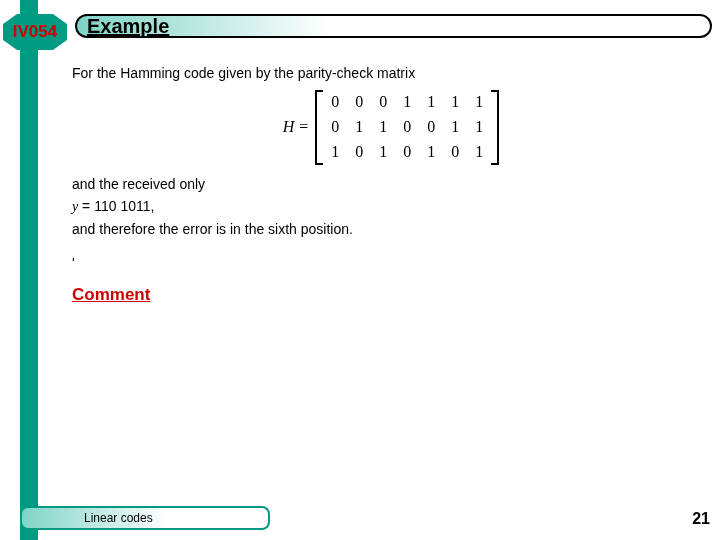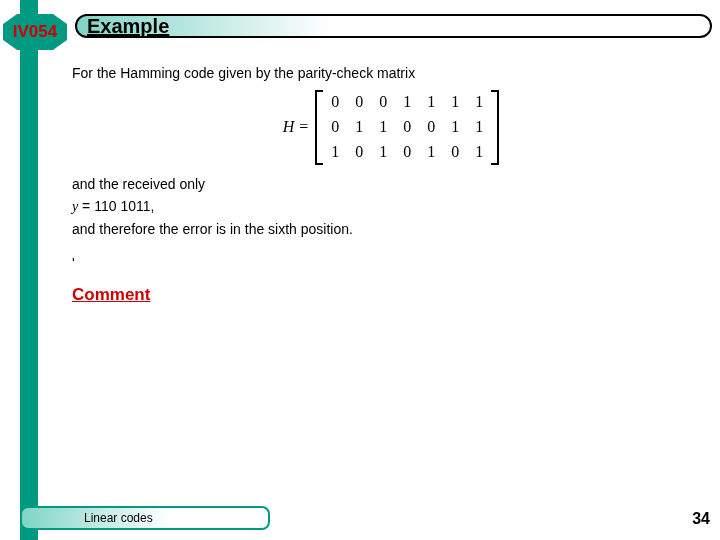--- a/index.html
+++ b/index.html
@@ -93,13 +93,13 @@
   <p>'</p>
 
   <div class="comment">Comment</div>
 
 </div>
 
 <div class="footer-shape">
   <span>Linear codes</span>
 </div>
 
-<div class="page-num">34</div>
+<div class="page-num">21</div>
 
 </body></html>

